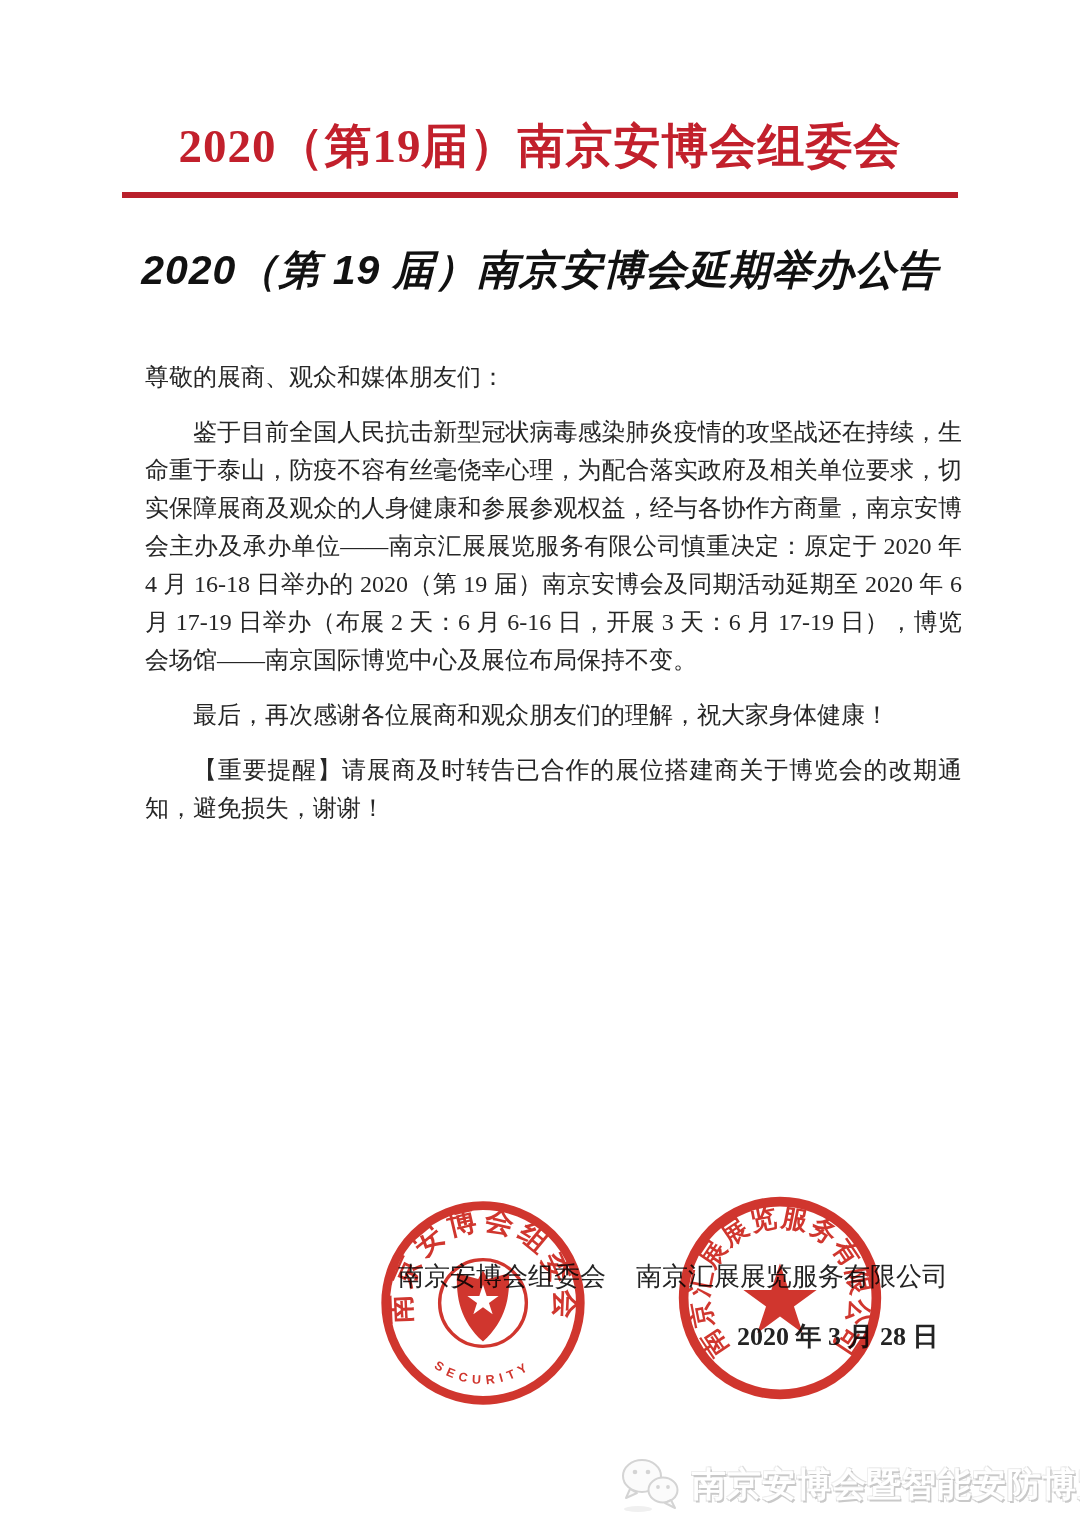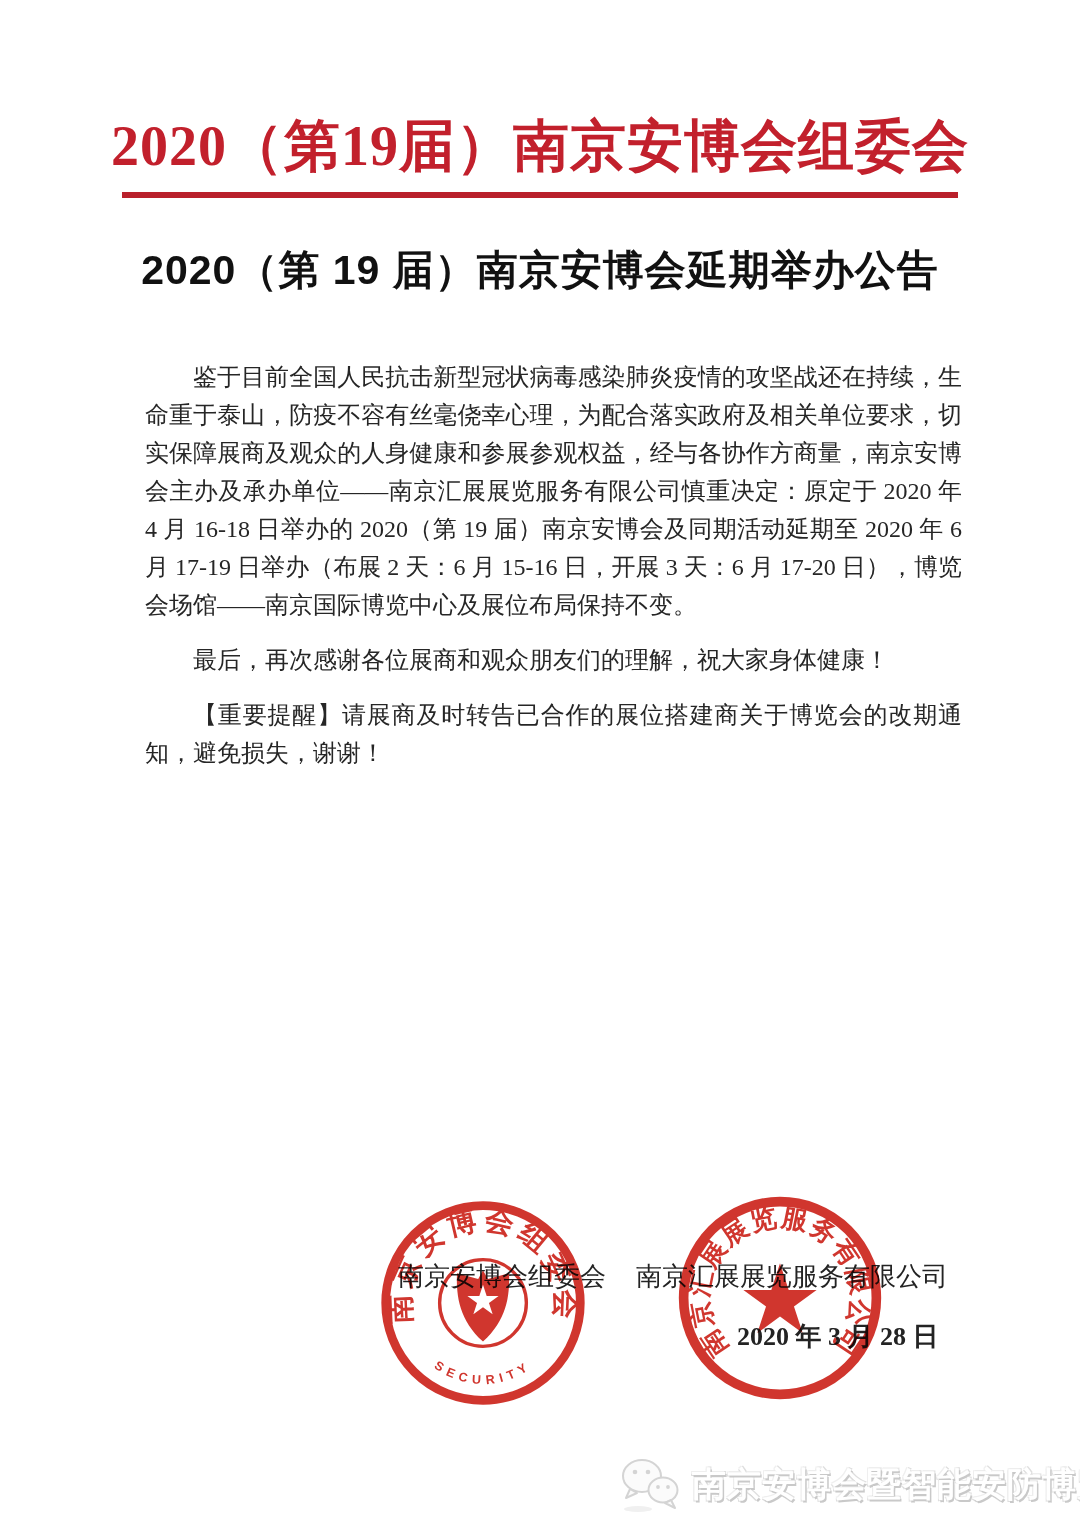--- a/index.html
+++ b/index.html
@@ -11,41 +11,42 @@
     font-family:"Liberation Serif","DejaVu Serif",serif;
     color:var(--ink,#222);
   }
   
   .org-header{
     margin:0;
     padding-top:116px;
     text-align:center;
     font-family:"Liberation Serif","DejaVu Serif",serif;
     font-weight:bold;
-    font-size:56px;
+    font-size:47px;
     line-height:60px;
     letter-spacing:1px;
     color:var(--header-red,#c2202c);
     white-space:nowrap;
   }
   .red-rule{
     width:836px;height:6px;
     margin:16px auto 0 auto;
     background:var(--rule-red,#b9202b);
   }
   .doc-title{
     margin:48px 0 0 0;
     text-align:center;
     font-family:"Liberation Sans","DejaVu Sans",sans-serif;
     font-weight:bold;
     font-size:41px;
     line-height:48px;
     letter-spacing:1px;
     color:#111;
     white-space:nowrap;
+    font-style:italic;
   }
   
   .body-text{
     margin:64px 118px 0 145px;
     font-size:24px;
     line-height:38px;
     text-align:justify;
     color:#262626;
   }
   .body-text p{margin:0 0 17px 0;}
@@ -101,21 +102,22 @@
 <body>
 
 <div class="page">
 
   <div class="org-header">2020（第19届）南京安博会组委会</div>
   <div class="red-rule"></div>
 
   <h1 class="doc-title">2020（第 19 届）南京安博会延期举办公告</h1>
 
   <div class="body-text">
-    <p class="indent">鉴于目前全国人民抗击新型冠状病毒感染肺炎疫情的攻坚战还在持续，生命重于泰山，防疫不容有丝毫侥幸心理，为配合落实政府及相关单位要求，切实保障展商及观众的人身健康和参展参观权益，经与各协作方商量，南京安博会主办及承办单位——南京汇展展览服务有限公司慎重决定：原定于 2020 年 4 月 16-18 日举办的 2020（第 19 届）南京安博会及同期活动延期至 2020 年 6 月 17-19 日举办（布展 2 天：6 月 15-16 日，开展 3 天：6 月 17-20 日），博览会场馆——南京国际博览中心及展位布局保持不变。</p>
+    <p>尊敬的展商、观众和媒体朋友们：</p>
+    <p class="indent">鉴于目前全国人民抗击新型冠状病毒感染肺炎疫情的攻坚战还在持续，生命重于泰山，防疫不容有丝毫侥幸心理，为配合落实政府及相关单位要求，切实保障展商及观众的人身健康和参展参观权益，经与各协作方商量，南京安博会主办及承办单位——南京汇展展览服务有限公司慎重决定：原定于 2020 年 4 月 16-18 日举办的 2020（第 19 届）南京安博会及同期活动延期至 2020 年 6 月 17-19 日举办（布展 2 天：6 月 6-16 日，开展 3 天：6 月 17-19 日），博览会场馆——南京国际博览中心及展位布局保持不变。</p>
     <p class="indent">最后，再次感谢各位展商和观众朋友们的理解，祝大家身体健康！</p>
     <p class="indent">【重要提醒】请展商及时转告已合作的展位搭建商关于博览会的改期通知，避免损失，谢谢！</p>
   </div>
 
   <div class="signature">
     <span class="sig-text sig-left-org">南京安博会组委会</span>
     <span class="sig-text sig-right-org">南京汇展展览服务有限公司</span>
     <span class="sig-text sig-date">2020 年 3 月 28 日</span>
 
     <svg class="stamp stamp-left" width="212" height="212" viewBox="0 0 220 220">

